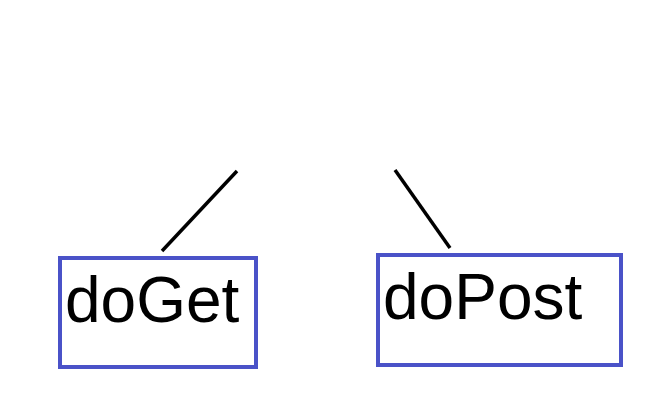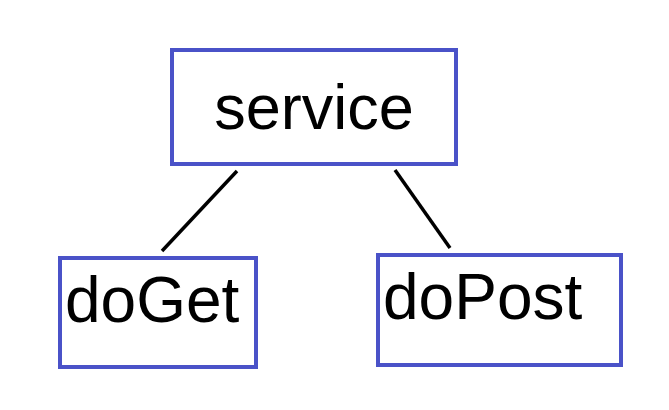--- a/index.html
+++ b/index.html
@@ -66,23 +66,20 @@
 </head>
 <body>
 
 <div class="canvas">
 
   <svg class="edges" viewBox="0 0 669 410" xmlns="http://www.w3.org/2000/svg">
     <line x1="237" y1="171" x2="162" y2="251"></line>
     <line x1="395" y1="170" x2="450" y2="248"></line>
   </svg>
 
-  <div class="node node-root">
-    <span>service</span>
-  </div>
 
   <div class="node node-child node-doget">
     <span>doGet</span>
   </div>
 
   <div class="node node-child node-dopost">
     <span>doPost</span>
   </div>
 
 </div>

